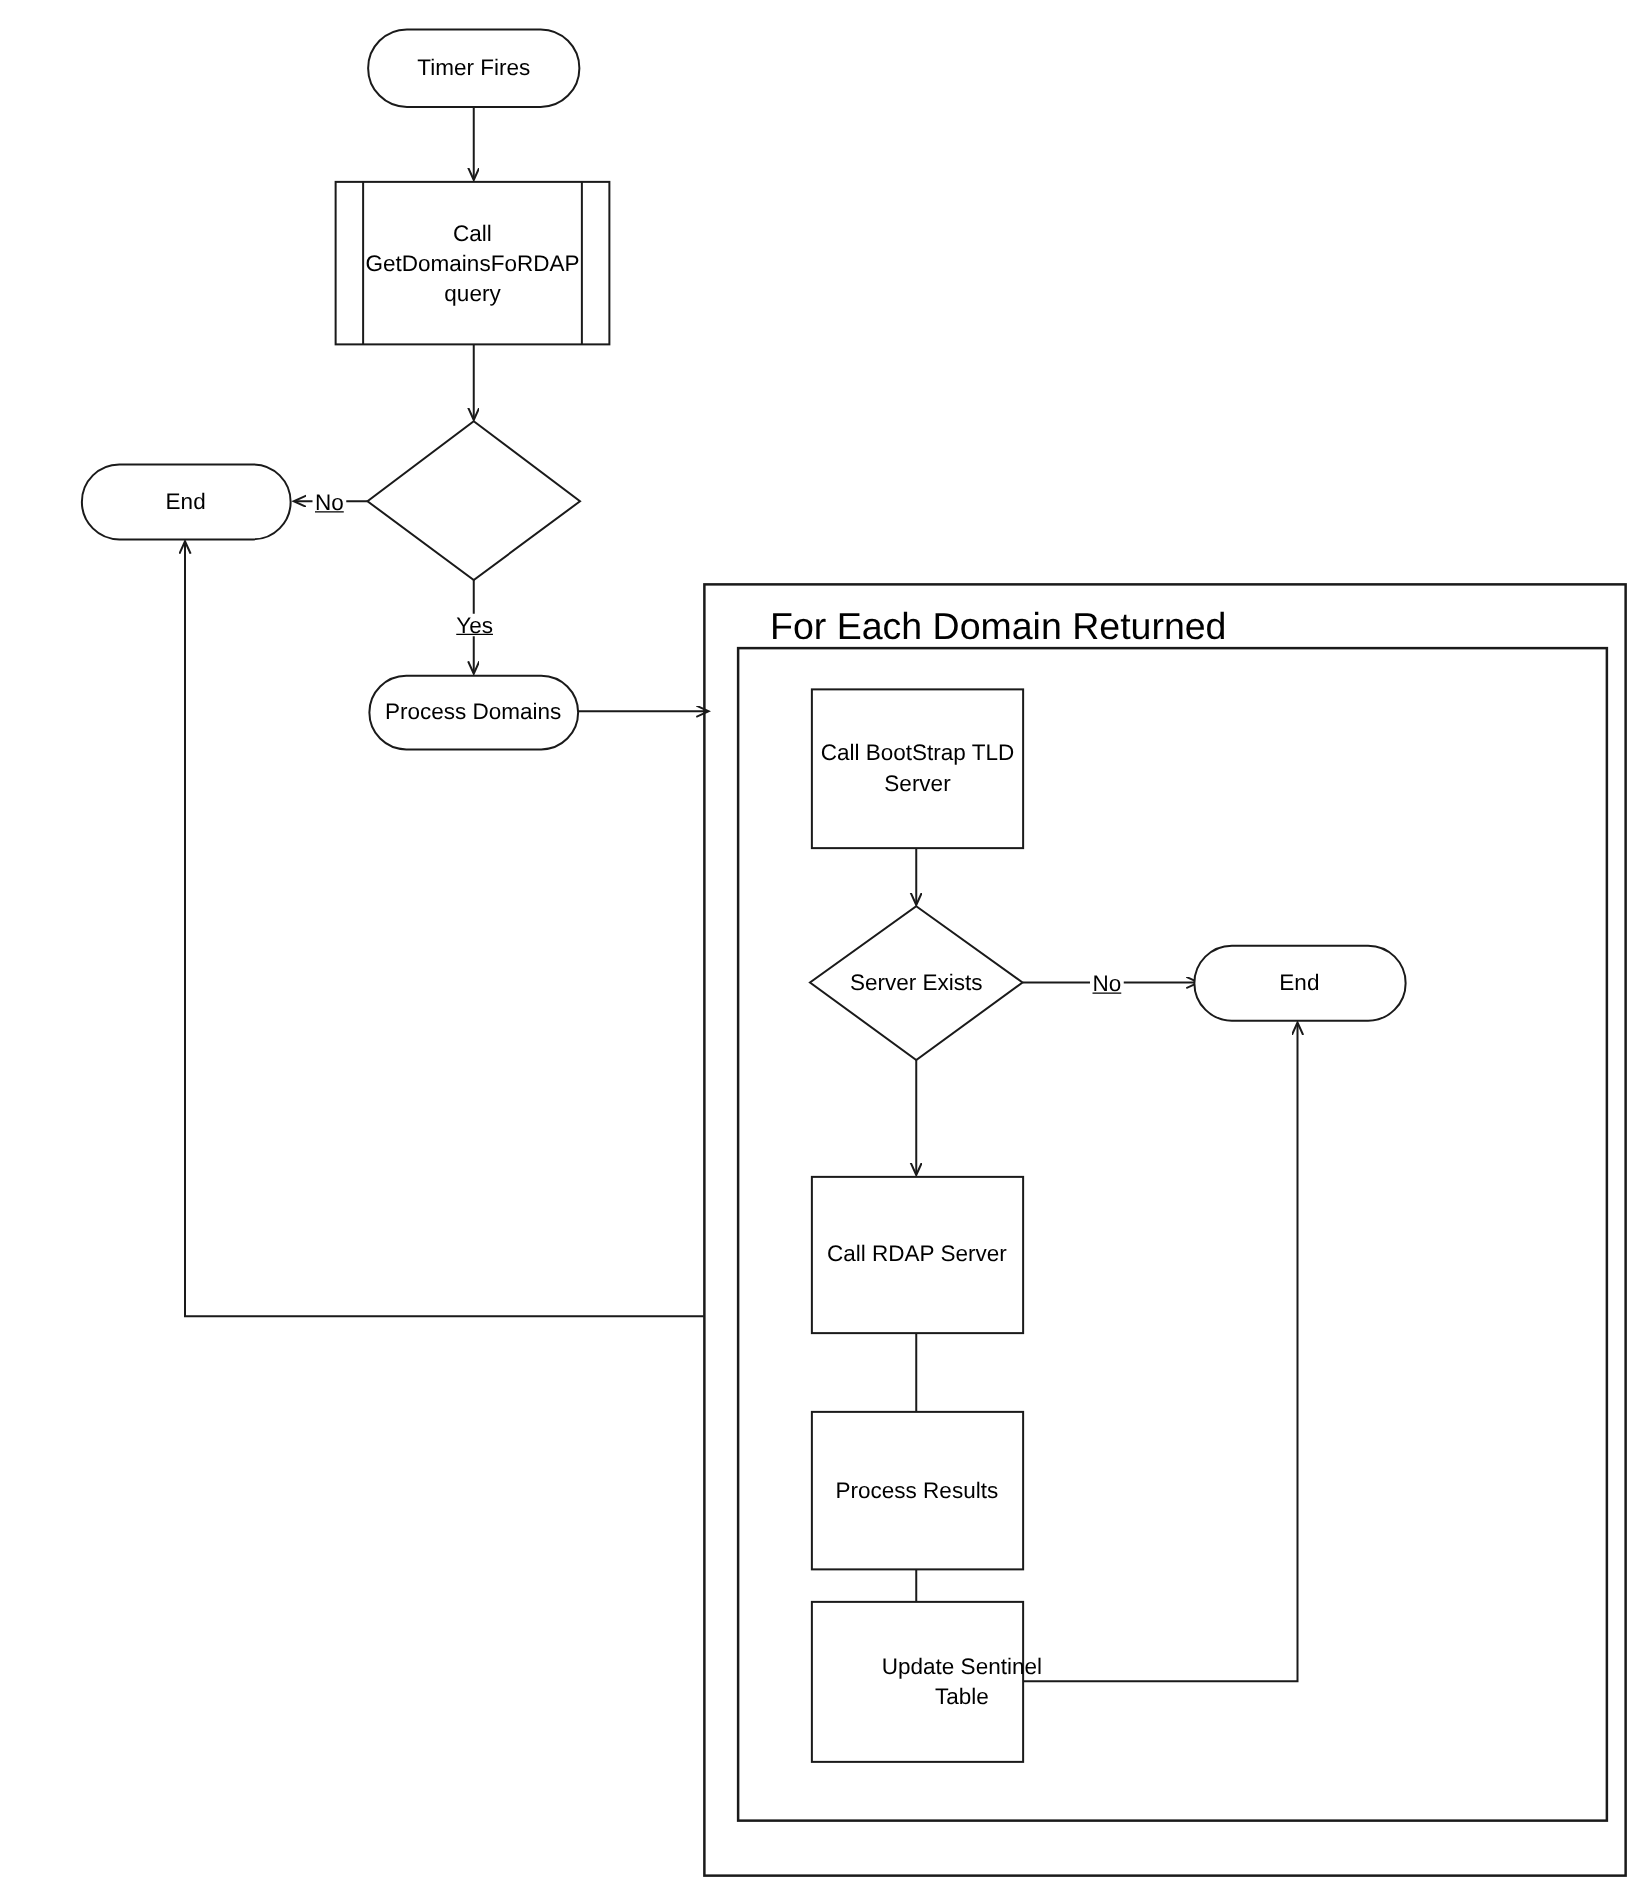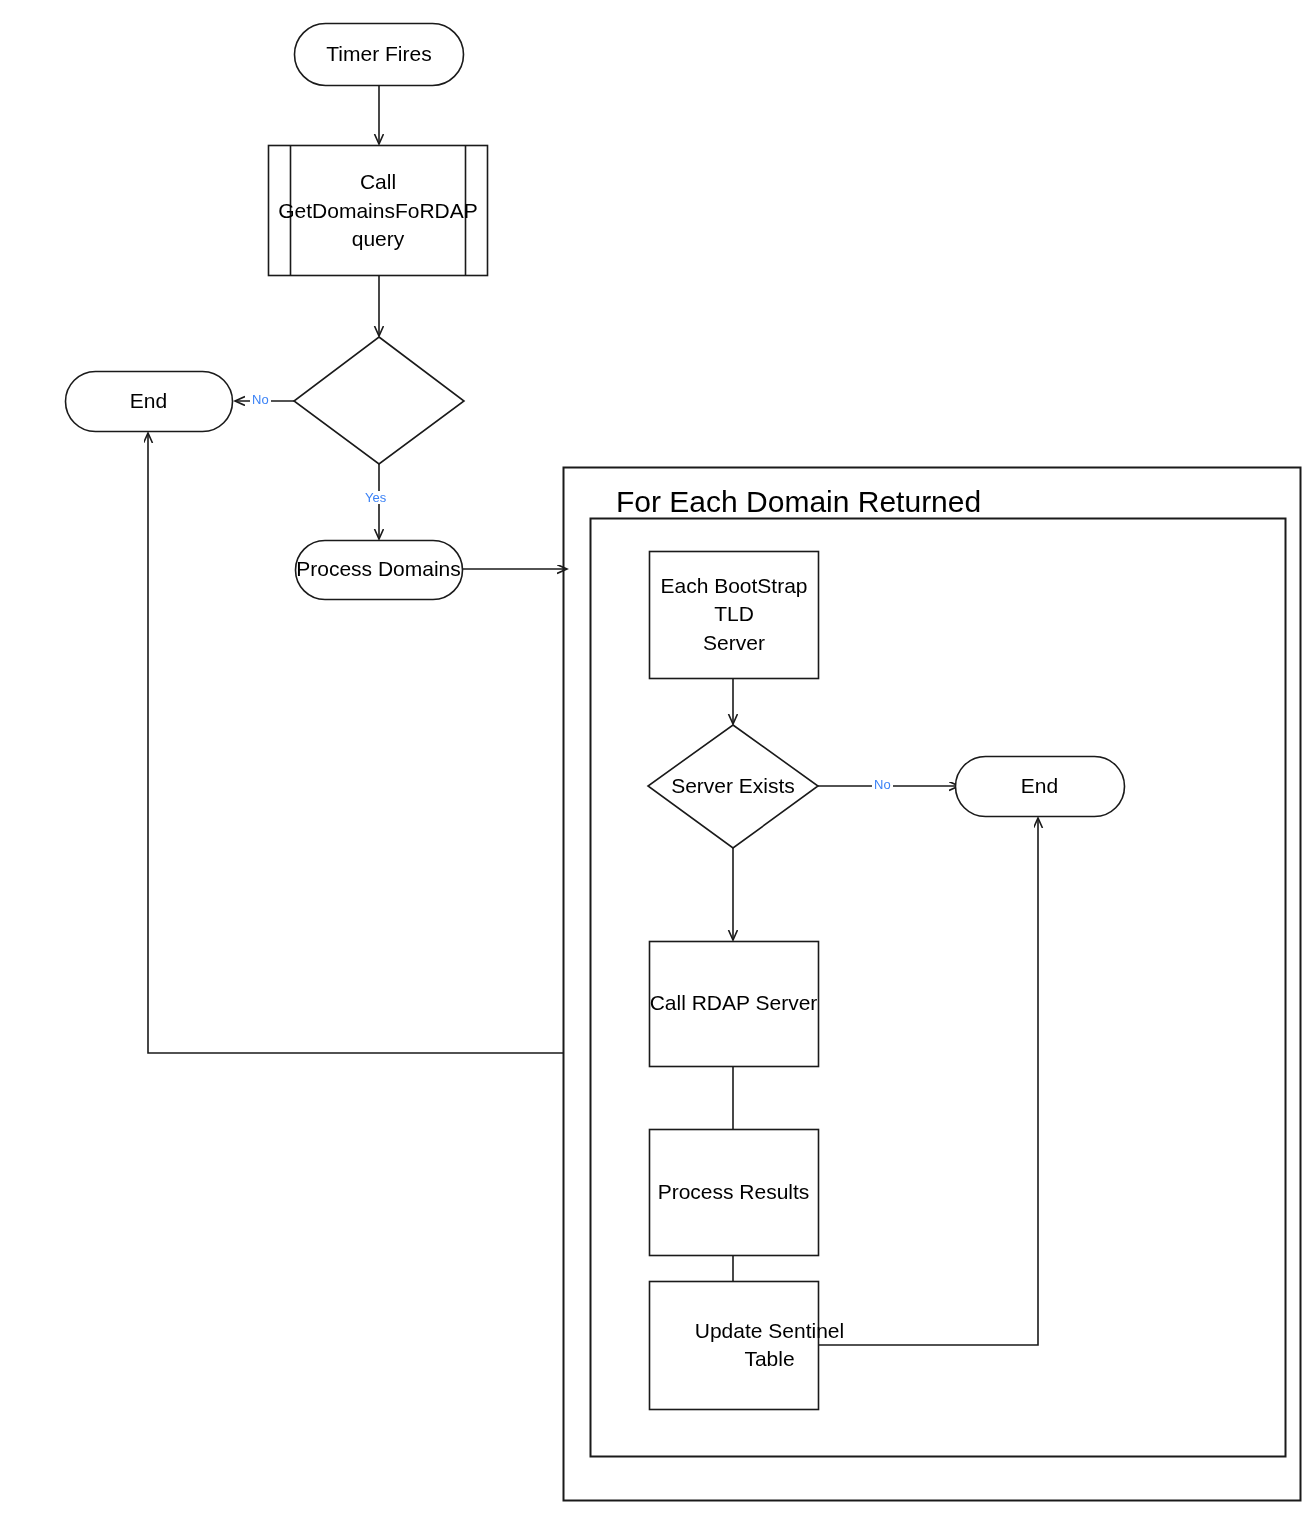--- a/index.html
+++ b/index.html
@@ -22,32 +22,33 @@
     width: 1309px;
     height: 1516px;
   }
   .node-label {
     position: absolute;
     display: flex;
     align-items: center;
     justify-content: center;
     text-align: center;
     color: #000000;
-    font-size: 21px;
+    font-size: 18px;
     line-height: 1.35;
     pointer-events: none;
     white-space: pre-line;
   }
   .edge-label {
     position: absolute;
-    color: #3b82f6;
-    font-size: 13px;
+    color: #000000;
+    font-size: 18px;
     line-height: 1;
     background: #ffffff;
     padding: 0 2px;
+    text-decoration: underline;
   }
   .container-title {
     position: absolute;
     color: #000000;
     font-size: 30px;
     line-height: 1;
   }
 </style>
 </head>
 <body>
@@ -145,21 +146,21 @@
 
   <div class="node-label" style="left:290px; top:146px; width:176px; height:130px;">Call
 GetDomainsFoRDAP
 query</div>
 
 
   <div class="node-label" style="left:65px; top:371px; width:167px; height:60px;">End</div>
 
   <div class="node-label" style="left:295px; top:540px; width:167px; height:59px;text-align:right;">Process Domains</div>
 
-  <div class="node-label" style="left:645px; top:551px; width:178px; height:127px;">Each BootStrap TLD
+  <div class="node-label" style="left:645px; top:551px; width:178px; height:127px;">Call BootStrap TLD
 Server</div>
 
   <div class="node-label" style="left:648px; top:725px; width:170px; height:123px;">Server Exists</div>
 
   <div class="node-label" style="left:955px; top:756px; width:169px; height:60px;">End</div>
 
   <div class="node-label" style="left:649px; top:941px; width:169px; height:125px;">Call RDAP Server</div>
 
   <div class="node-label" style="left:649px; top:1129px; width:169px; height:126px;">Process Results</div>
 

